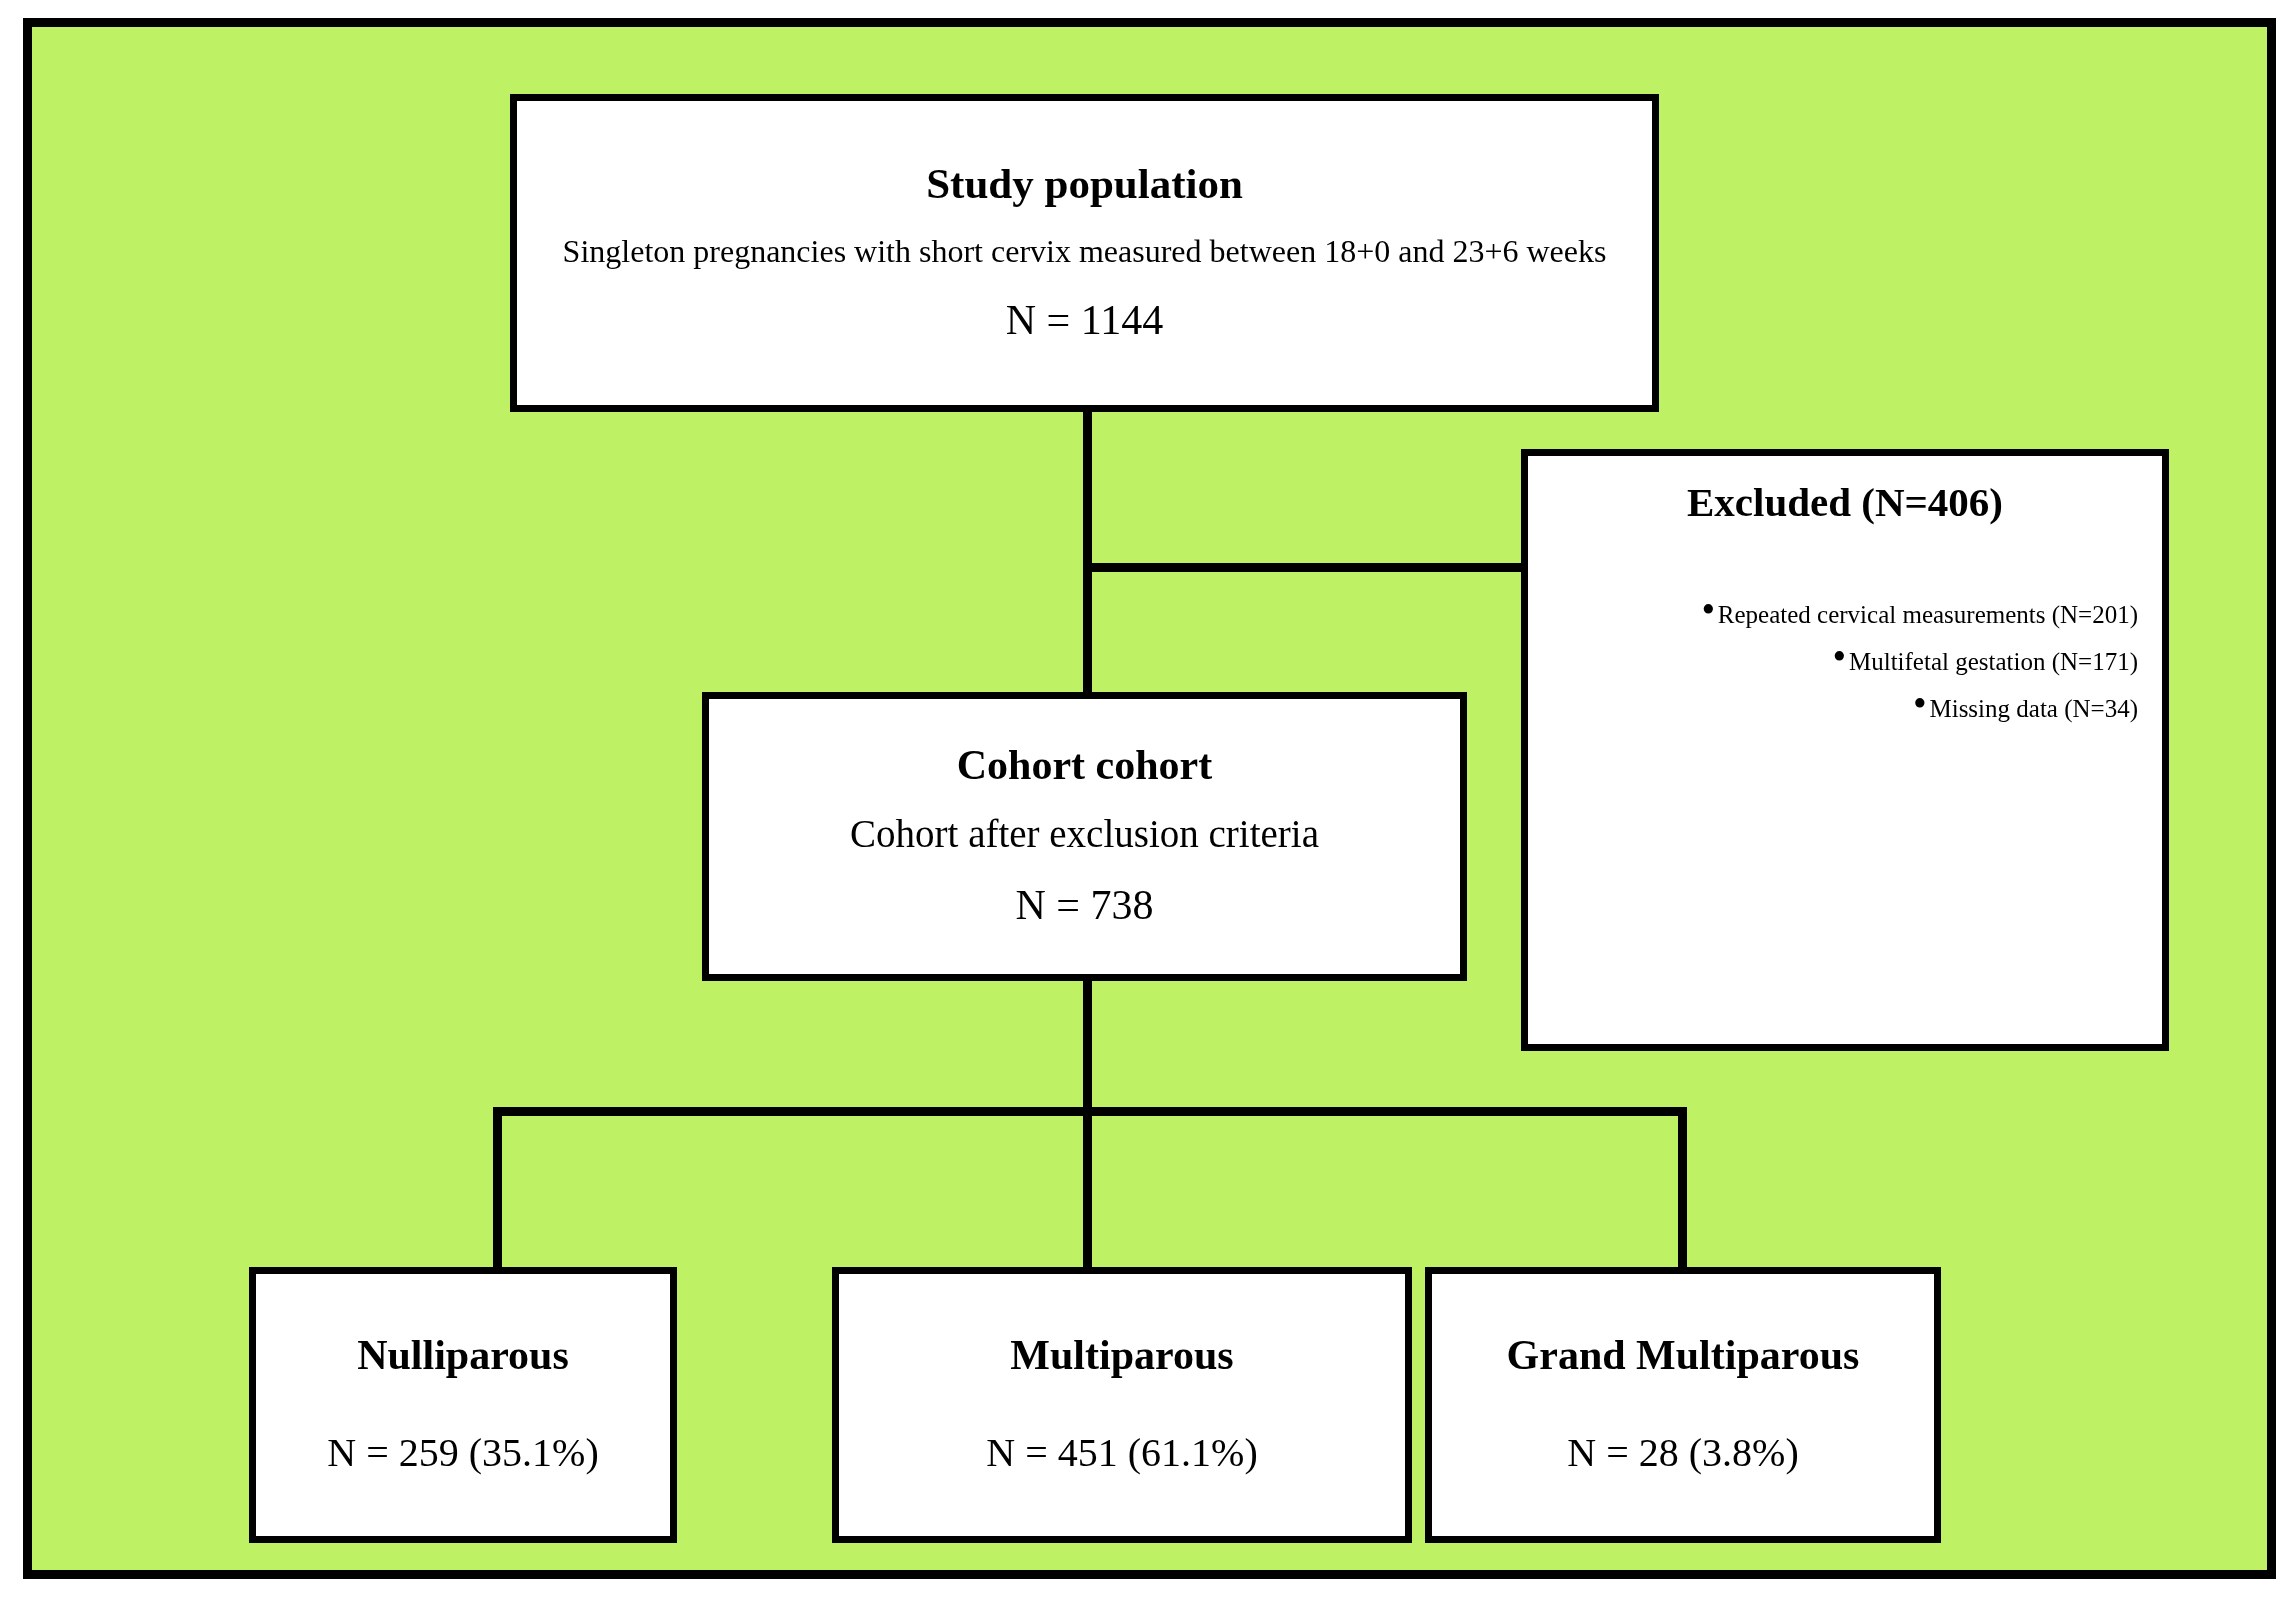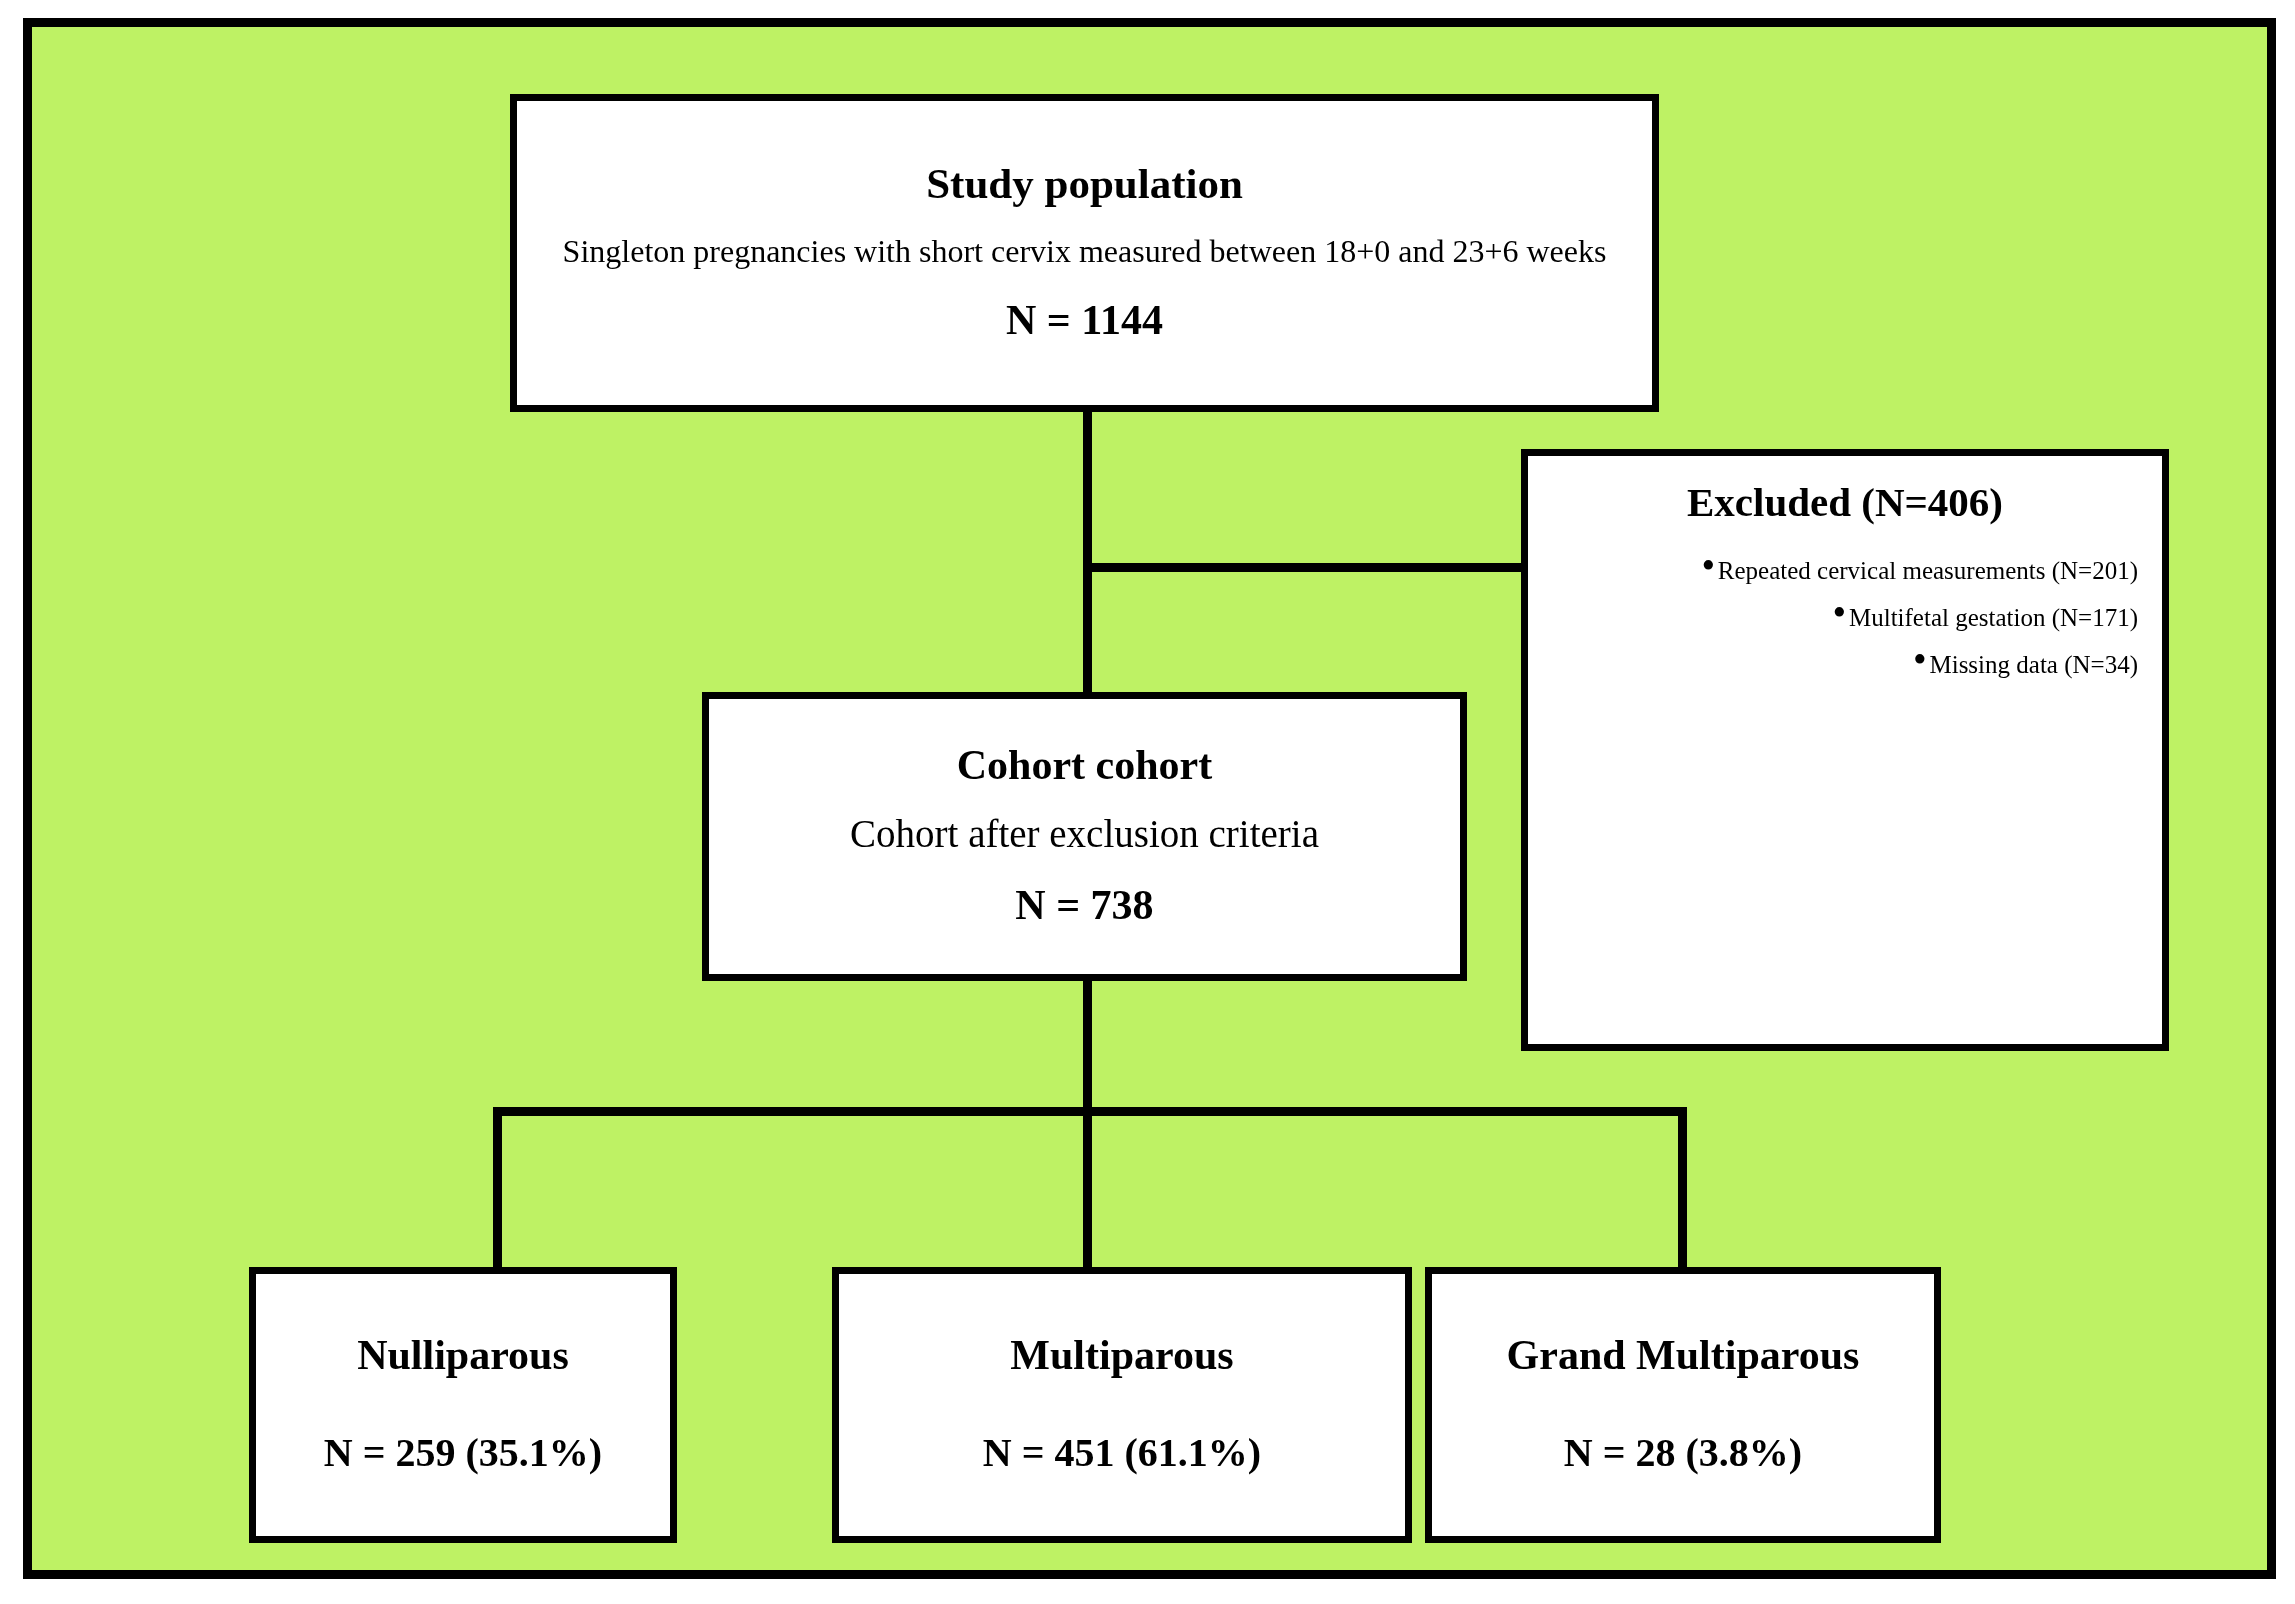--- a/index.html
+++ b/index.html
@@ -9,30 +9,30 @@
   
   #outer-frame{position:absolute;left:23px;top:17.5px;width:2253px;height:1561px;
        border:9px solid #000;box-sizing:border-box;background:#bef264;}
 
   
   .node{position:absolute;background:#fff;border:7.7px solid #000;box-sizing:border-box;
         display:flex;flex-direction:column;align-items:center;justify-content:center;
         text-align:center;z-index:3;}
   .node .ttl{font-weight:bold;}
   .node .sub{font-weight:normal;}
-  .node .nval{font-weight:bold;}
+  .node .nval{font-weight:normal;}
 
   
   #node-study{left:478px;top:67px;width:1149px;height:318px;padding:12.6px 28px;}
   #node-study .ttl{font-size:43px;line-height:1.05;margin-bottom:24px;}
   #node-study .sub{font-size:32px;line-height:1.28;margin-bottom:24px;}
   #node-study .nval{font-size:42px;}
 
   #node-excluded{left:1489px;top:422px;width:648px;height:602px;
-        align-items:stretch;justify-content:flex-start;padding:24px 24px 20px 24px;}
+        align-items:stretch;justify-content:flex-start;padding:24px 24px 20px 24px;gap:44px;}
   #node-excluded .ttl{font-size:41px;line-height:1.1;text-align:center;margin-bottom:18px;}
   #node-excluded ul{list-style:none;margin:0;padding:0 0 0 15.4px;}
   #node-excluded li{font-size:25px;line-height:1.17;text-align:right;
         text-indent:-24px;padding-left:24px;margin:0 0 1.4px 0;font-family:Liberation Serif, serif;}
   #node-excluded li::before{content:"\2022";font-size:39px;margin-right:2.8px;}
 
   #node-final{left:670px;top:665px;width:765px;height:289px;padding:7px 18px;}
   #node-final .ttl{font-size:42px;line-height:1.05;margin-bottom:24px;}
   #node-final .sub{font-size:39px;line-height:1.2;margin-bottom:24px;}
   #node-final .nval{font-size:42px;}

